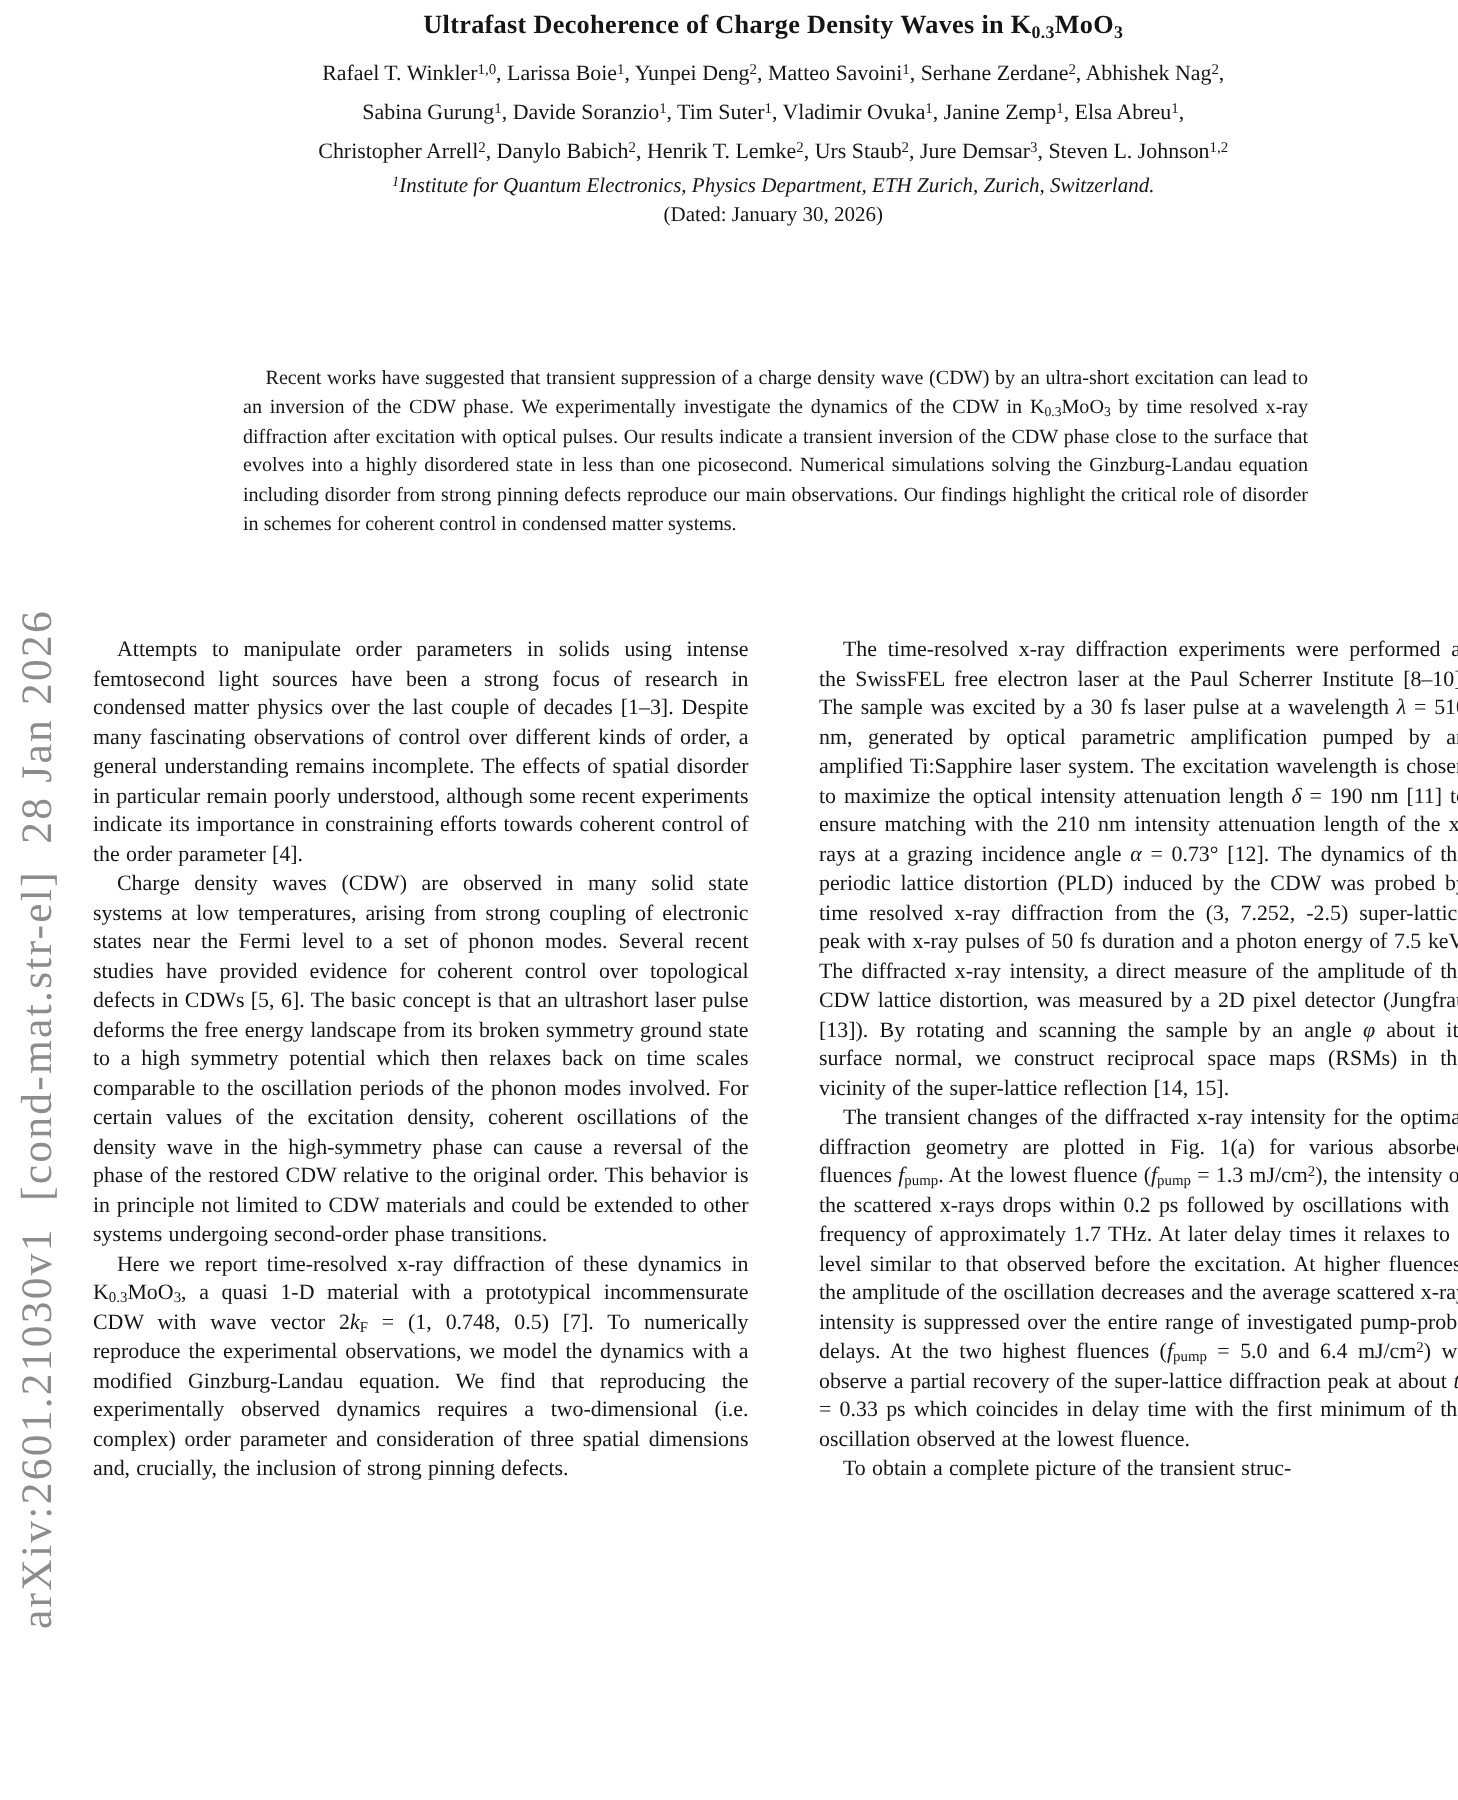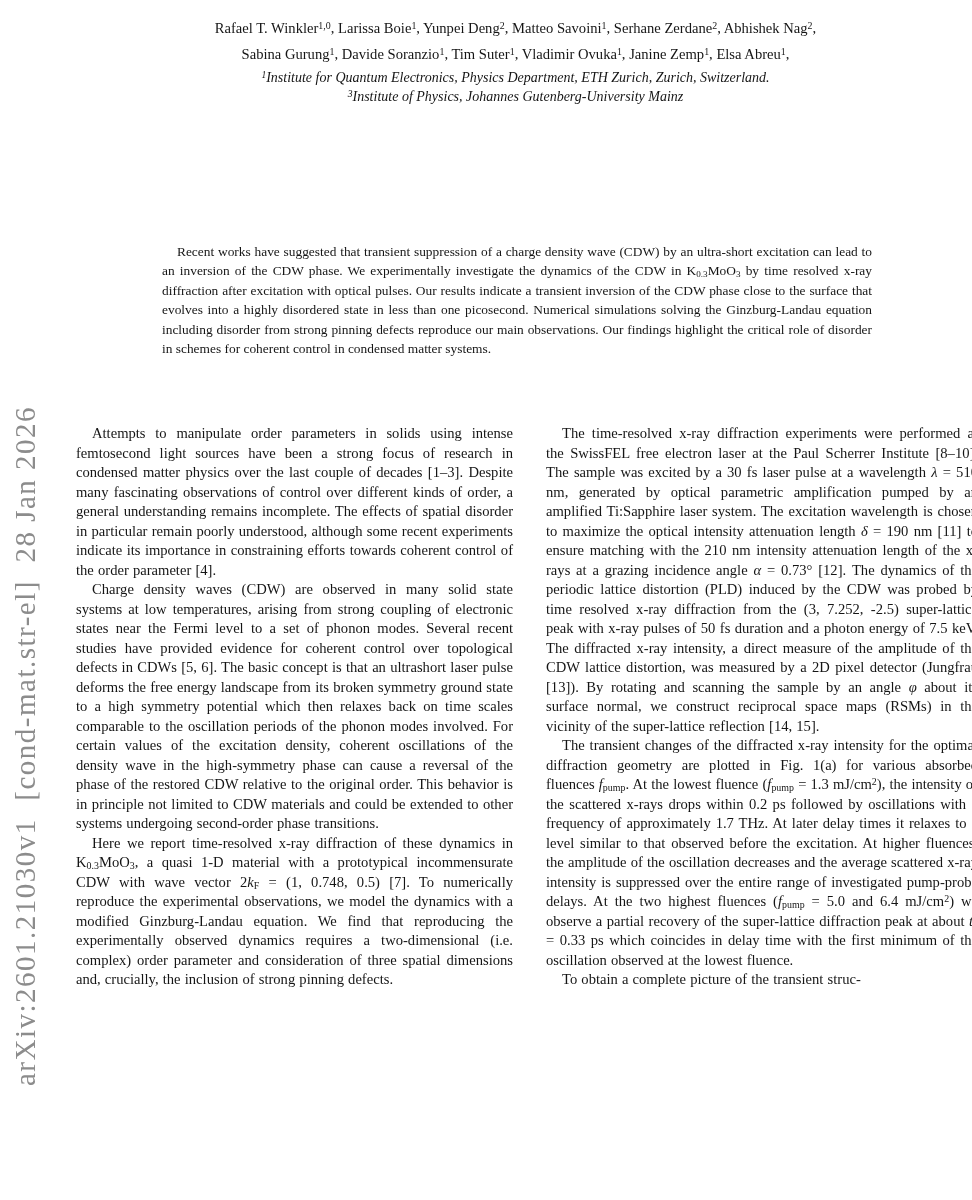--- a/index.html
+++ b/index.html
@@ -32,39 +32,41 @@
     position: absolute; left: 162px; top: 242px; width: 710px;
     font-size: 13.4px; line-height: 19.4px; text-align: justify;
   }
   .abstract p { text-indent: 15px; }
 
   .col {
     position: absolute; top: 424px;
     font-size: 14.6px; line-height: 19.5px; text-align: justify;
     word-spacing: 0.5px;
   }
-  .col-left  { left: 76px;  width: 437px; }
+  .col-left  { left: 62px;  width: 437px; }
   .col-right { left: 546px; width: 432px; font-family: Liberation Serif, serif; }
   .col p { text-indent: 16px; }
 </style>
 </head>
 <body>
 
 <div class="page">
 
   <div class="stamp">arXiv:2601.21030v1  [cond-mat.str-el]  28 Jan 2026</div>
 
   <div class="head">
+    <div class="title">Ultrafast Decoherence of Charge Density Waves in K<sub>0.3</sub>MoO<sub>3</sub></div>
     <div class="authors">
       <div>Rafael T. Winkler<sup>1,0</sup>, Larissa Boie<sup>1</sup>, Yunpei Deng<sup>2</sup>, Matteo Savoini<sup>1</sup>, Serhane Zerdane<sup>2</sup>, Abhishek Nag<sup>2</sup>,</div>
       <div>Sabina Gurung<sup>1</sup>, Davide Soranzio<sup>1</sup>, Tim Suter<sup>1</sup>, Vladimir Ovuka<sup>1</sup>, Janine Zemp<sup>1</sup>, Elsa Abreu<sup>1</sup>,</div>
+      <div>Christopher Arrell<sup>2</sup>, Danylo Babich<sup>2</sup>, Henrik T. Lemke<sup>2</sup>, Urs Staub<sup>2</sup>, Jure Demsar<sup>3</sup>, Steven L. Johnson<sup>1,2</sup></div>
     </div>
     <div class="affils">
       <div class="affil-line"><sup>1</sup>Institute for Quantum Electronics, Physics Department, ETH Zurich, Zurich, Switzerland.</div>
-      <div class="affil-line"><sup>3</sup>Institute of Physics, Johannes Gutenberg-University Mainz</div>
+      <div class="dated-line">(Dated: January 30, 2026)</div>
     </div>
   </div>
 
   <div class="abstract">
     <p>Recent works have suggested that transient suppression of a charge density wave (CDW) by an ultra-short excitation can lead to an inversion of the CDW phase. We experimentally investigate the dynamics of the CDW in K<sub>0.3</sub>MoO<sub>3</sub> by time resolved x-ray diffraction after excitation with optical pulses. Our results indicate a transient inversion of the CDW phase close to the surface that evolves into a highly disordered state in less than one picosecond. Numerical simulations solving the Ginzburg-Landau equation including disorder from strong pinning defects reproduce our main observations. Our findings highlight the critical role of disorder in schemes for coherent control in condensed matter systems.</p>
   </div>
 
   <div class="col col-left">
     <p>Attempts to manipulate order parameters in solids using intense femtosecond light sources have been a strong focus of research in condensed matter physics over the last couple of decades [1–3]. Despite many fascinating observations of control over different kinds of order, a general understanding remains incomplete. The effects of spatial disorder in particular remain poorly understood, although some recent experiments indicate its importance in constraining efforts towards coherent control of the order parameter [4].</p>
     <p>Charge density waves (CDW) are observed in many solid state systems at low temperatures, arising from strong coupling of electronic states near the Fermi level to a set of phonon modes. Several recent studies have provided evidence for coherent control over topological defects in CDWs [5, 6]. The basic concept is that an ultrashort laser pulse deforms the free energy landscape from its broken symmetry ground state to a high symmetry potential which then relaxes back on time scales comparable to the oscillation periods of the phonon modes involved. For certain values of the excitation density, coherent oscillations of the density wave in the high-symmetry phase can cause a reversal of the phase of the restored CDW relative to the original order. This behavior is in principle not limited to CDW materials and could be extended to other systems undergoing second-order phase transitions.</p>

